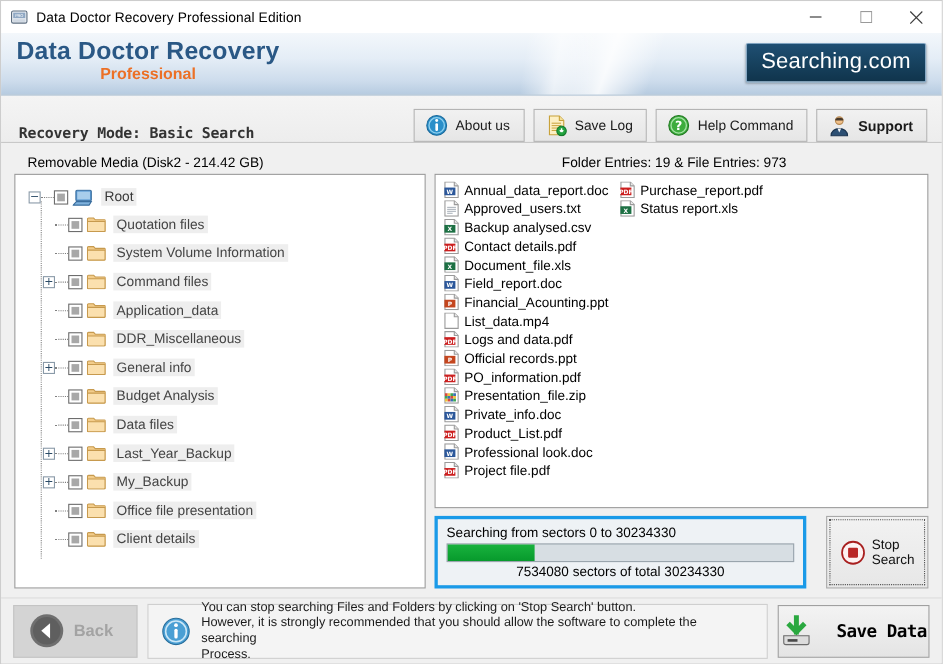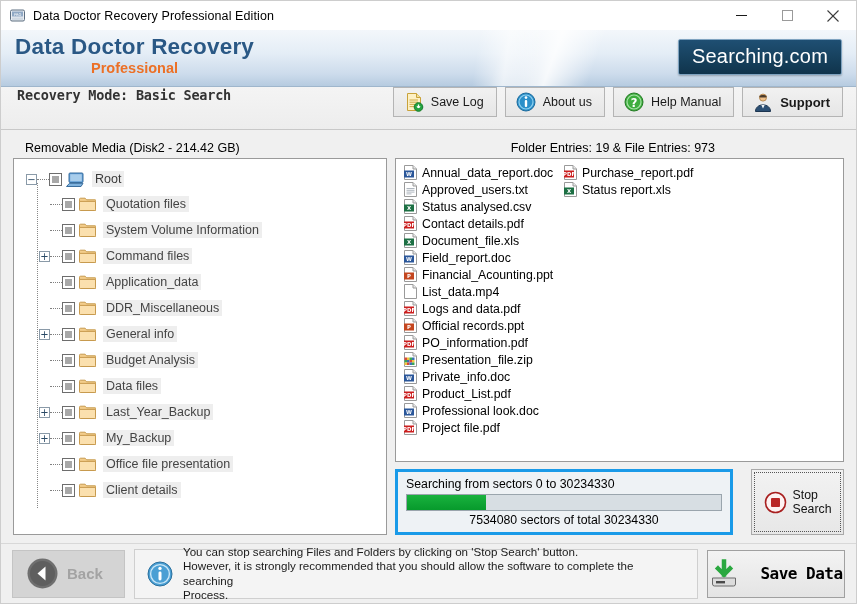--- a/index.html
+++ b/index.html
@@ -76,21 +76,21 @@
     color: #ffffff; font-size: 20px; font-weight: normal;
     letter-spacing: 0.2px;
     box-shadow: 0 1px 2px rgba(0,0,0,.25);
   }
 
   
   .toolbar {
     flex: 0 0 43px; height: 43px;
     background: linear-gradient(to bottom, #f4f4f4 0%, #ededed 100%);
     border-bottom: 1px solid #c8c8c8;
-    display: flex; align-items: flex-start; position: relative;
+    display: flex; align-items: flex-end; position: relative;
   }
   .mode-text {
     margin-left: 16px; font-size: 13.5px; color: #333;
     font-family: "DejaVu Sans Mono", monospace; font-weight: bold;
     letter-spacing: -0.2px;
   }
   .tb-spacer2 { flex: 1 1 auto; }
   .tbtn {
     height: 30px; margin-right: 8px;
     background: linear-gradient(to bottom, #f1f1f1 0%, #e6e6e6 100%);
@@ -277,20 +277,32 @@
     <div class="brand">
       <div class="brand-main">Data Doctor Recovery</div>
       <div class="brand-sub">Professional</div>
     </div>
     <div class="logo">Searching.com</div>
   </div>
 
   <div class="toolbar">
     <div class="mode-text">Recovery Mode: Basic Search</div>
     <div class="tb-spacer2"></div>
+
+    <div class="tbtn">
+      <span>
+        <svg width="20" height="20" viewBox="0 0 20 20">
+          <circle cx="10" cy="10" r="9" fill="#2b8fc9" stroke="#1a6a9c"></circle>
+          <circle cx="10" cy="10" r="7" fill="none" stroke="#8fd0ef" stroke-width="1.2"></circle>
+          <circle cx="10" cy="5.6" r="1.35" fill="#fff"></circle>
+          <rect x="8.8" y="8" width="2.4" height="7" rx="1.1" fill="#fff"></rect>
+        </svg>
+      </span>
+      <span>About us</span>
+    </div>
 
     <div class="tbtn">
       <span>
         <svg width="20" height="20" viewBox="0 0 20 20">
           <path d="M3.5 1.5h9l4 4v13h-13z" fill="#fdf0c4" stroke="#c8a23a"></path>
           <path d="M12.5 1.5v4h4" fill="#f3e09a" stroke="#c8a23a"></path>
           <g stroke="#c8a23a" stroke-width="0.9">
             <line x1="5.5" y1="8" x2="14" y2="8"></line>
               <line x1="5.5" y1="10.2" x2="14" y2="10.2"></line>
             <line x1="5.5" y1="12.4" x2="14" y2="12.4"></line>
@@ -299,38 +311,26 @@
           <circle cx="14.5" cy="15" r="4.3" fill="#22a33f" stroke="#157a2c"></circle>
           <path d="M14.5 12.6v3.3m0 0l-1.6-1.5m1.6 1.5l1.6-1.5" stroke="#fff" stroke-width="1.3" fill="none"></path>
         </svg>
       </span>
       <span>Save Log</span>
     </div>
 
     <div class="tbtn">
       <span>
         <svg width="20" height="20" viewBox="0 0 20 20">
-          <circle cx="10" cy="10" r="9" fill="#2b8fc9" stroke="#1a6a9c"></circle>
-          <circle cx="10" cy="10" r="7" fill="none" stroke="#8fd0ef" stroke-width="1.2"></circle>
-          <circle cx="10" cy="5.6" r="1.35" fill="#fff"></circle>
-          <rect x="8.8" y="8" width="2.4" height="7" rx="1.1" fill="#fff"></rect>
-        </svg>
-      </span>
-      <span>About us</span>
-    </div>
-
-    <div class="tbtn">
-      <span>
-        <svg width="20" height="20" viewBox="0 0 20 20">
           <circle cx="10" cy="10" r="9" fill="#3dad3d" stroke="#237a23"></circle>
           <circle cx="10" cy="10" r="7" fill="none" stroke="#a6e2a6" stroke-width="1.2"></circle>
           <text x="10" y="14.6" font-size="11.5" font-weight="bold" fill="#fff" text-anchor="middle" font-family="DejaVu Sans">?</text>
         </svg>
       </span>
-      <span>Help Manual</span>
+      <span>Help Command</span>
     </div>
 
     <div class="tbtn bold">
       <span>
         <svg width="20" height="20" viewBox="0 0 20 20">
           <circle cx="10" cy="5.6" r="3.5" fill="#f0c08a" stroke="#b88a52"></circle>
           <path d="M6.4 4.6c0-2 7.2-2 7.2 0c0 .6-.5 1-.5 1h-6.2s-.5-.4-.5-1z" fill="#4a3a2a"></path>
           <path d="M2.5 19.5c0-4.2 3.3-6.6 7.5-6.6s7.5 2.4 7.5 6.6z" fill="#2c4f73" stroke="#1c3550"></path>
           <path d="M8.3 12.9h3.4l-1.7 3.6z" fill="#f2f5f8"></path>
         </svg>
@@ -545,21 +545,21 @@
               </div>
               <div class="fitem">
                 <span class="fico">
                   <svg width="15" height="15" viewBox="0 0 14 15">
                     <path d="M1 0.5h8.5l3.5 3.5v10.5h-12z" fill="#ffffff" stroke="#9a9a9a"></path>
                     <path d="M9.5 0.5v3.5h3.5" fill="#eaeaea" stroke="#9a9a9a"></path>
                     <rect x="0.5" y="5.5" width="10" height="7" fill="#1d7044"></rect>
                     <text x="5.5" y="11.3" font-size="5.4" font-weight="bold" fill="#fff" text-anchor="middle" font-family="DejaVu Sans">X</text>
                   </svg>
                 </span>
-                <span class="fname">Status analysed.csv</span>
+                <span class="fname">Backup analysed.csv</span>
               </div>
               <div class="fitem">
                 <span class="fico">
                   <svg width="15" height="15" viewBox="0 0 14 15">
                     <path d="M1 0.5h8.5l3.5 3.5v10.5h-12z" fill="#ffffff" stroke="#9a9a9a"></path>
                     <path d="M9.5 0.5v3.5h3.5" fill="#eaeaea" stroke="#9a9a9a"></path>
                     <rect x="0.5" y="5.5" width="10" height="7" fill="#cc1f1f"></rect>
                     <text x="5.5" y="11.3" font-size="5.4" font-weight="bold" fill="#fff" text-anchor="middle" font-family="DejaVu Sans">PDF</text>
                   </svg>
                 </span>

